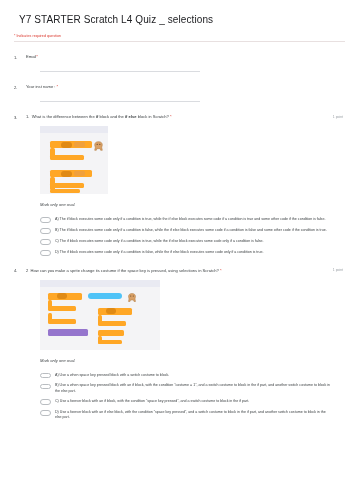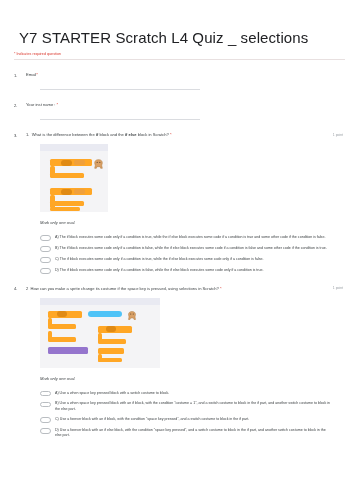--- a/index.html
+++ b/index.html
@@ -10,24 +10,24 @@
     font-family: "Liberation Sans", sans-serif;
     overflow: hidden;
   }
   .page {
     position: relative;
     width: 353px; height: 500px;
     background: #fff;
     padding: 0;
   }
   .form-title {
-    font-size: 15px;
+    font-size: 10px;
     color: #202124;
     font-weight: 400;
-    padding: 31px 0 0 19px;
+    padding: 13px 0 0 19px;
     letter-spacing: .1px;
     line-height: 14px;
   }
   .required-note {
     font-size: 3.6px;
     color: #d93025;
     padding: 7px 0 3px 14px;
     letter-spacing: .05px;
   }
   .rule {

